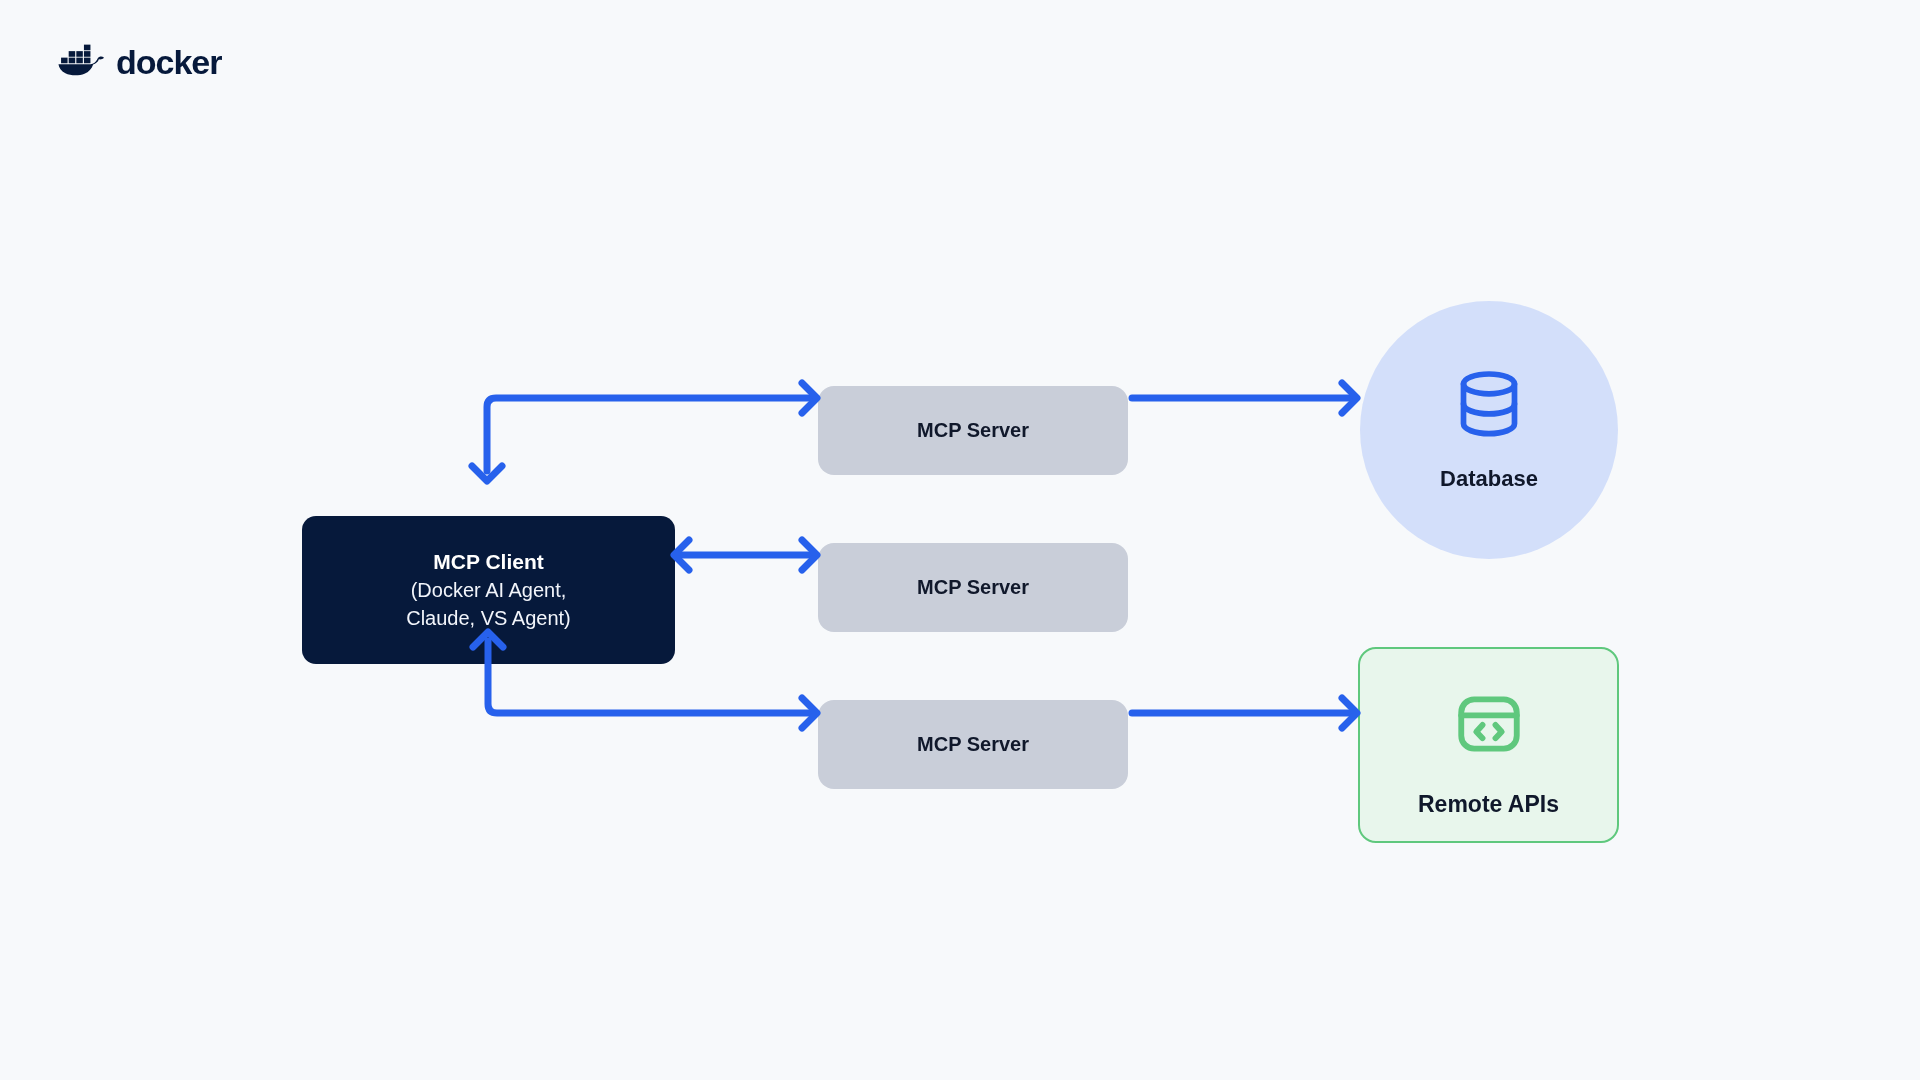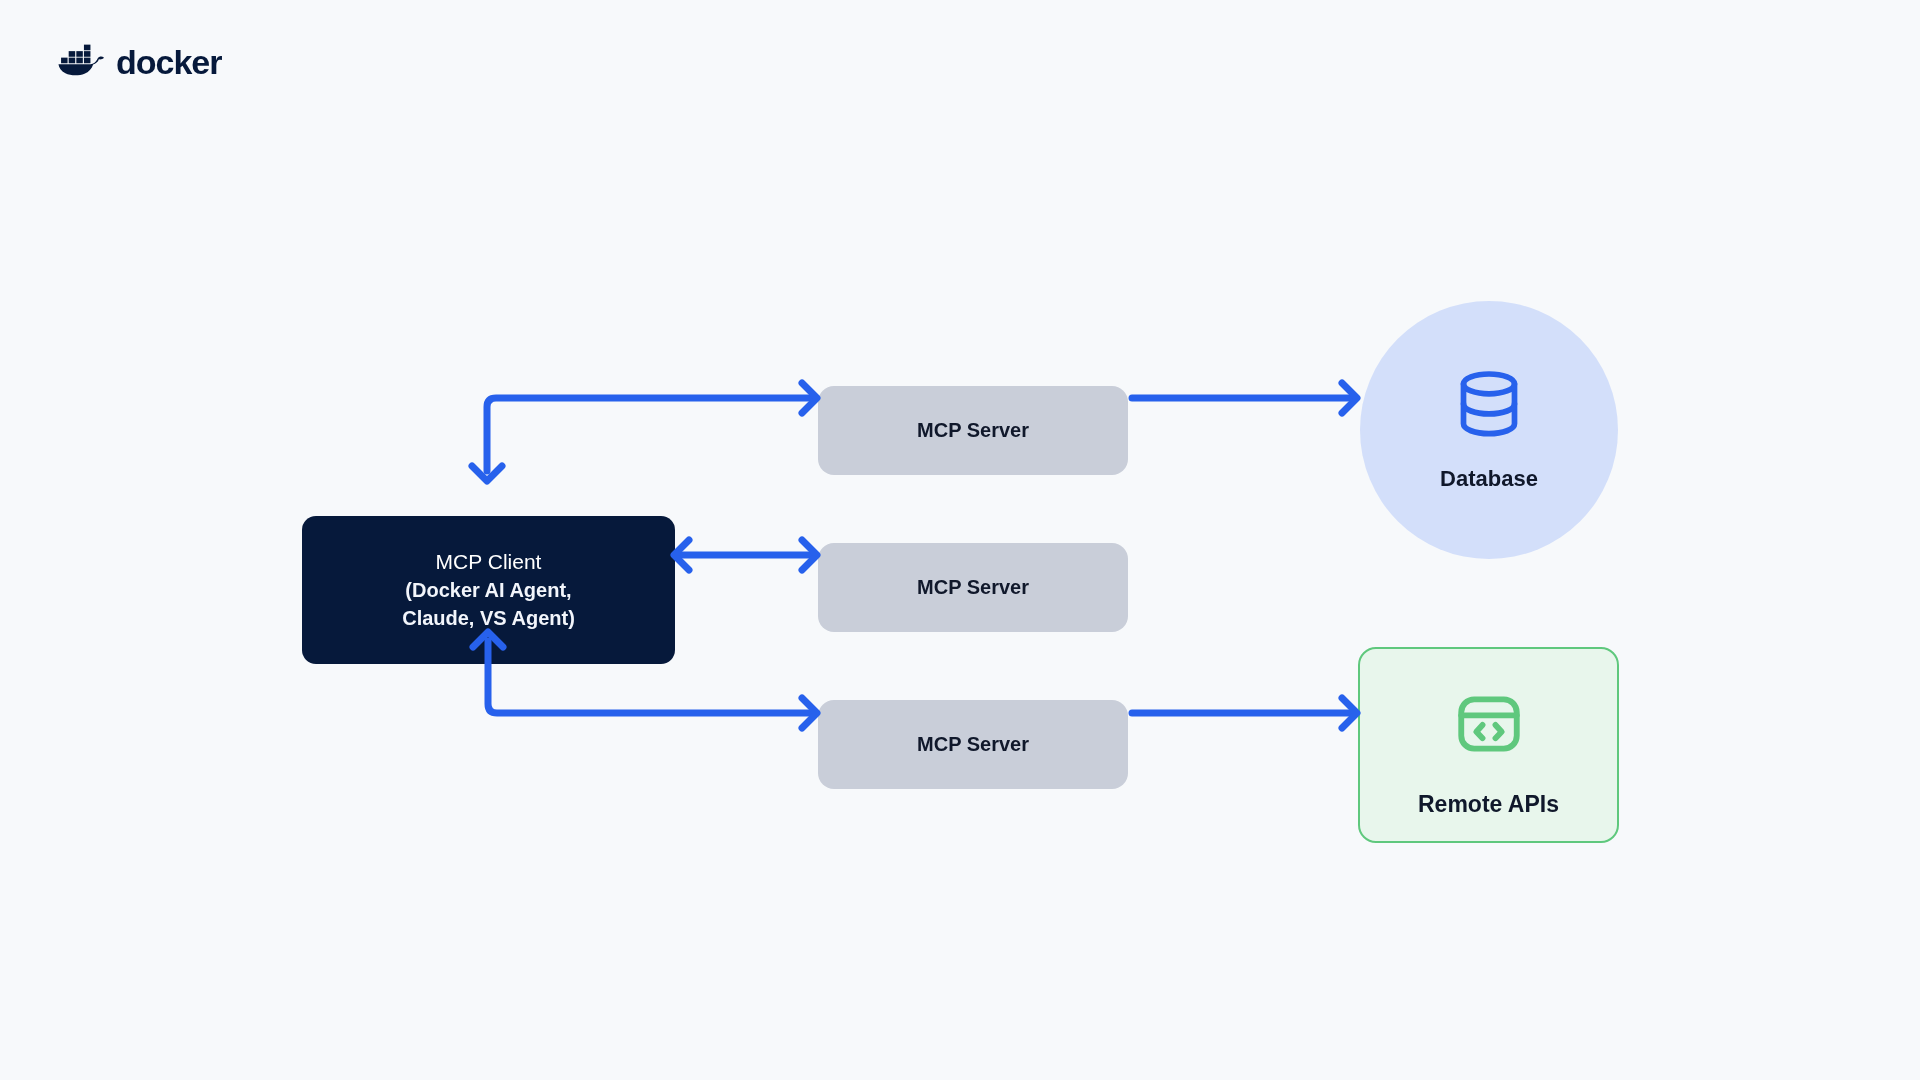--- a/index.html
+++ b/index.html
@@ -30,22 +30,22 @@
   }
 
   
   .node{position:absolute;display:flex;flex-direction:column;align-items:center;justify-content:center;margin-top:33px;}
 
   .client-box{
     left:302px;top:483px;width:373px;height:148px;
     background:var(--navy);border-radius:14px;color:var(--white);
     text-align:center;
   }
-  .client-title{font-size:21px;font-weight:400;line-height:28px;}
-  .client-sub{font-size:20px;font-weight:700;line-height:28px;color:#f2f5fb;}
+  .client-title{font-size:21px;font-weight:700;line-height:28px;}
+  .client-sub{font-size:20px;font-weight:400;line-height:28px;color:#f2f5fb;}
 
   .server-box{
     left:818px;width:310px;height:89px;
     background:var(--server-gray);border-radius:16px;
   }
   .server-box.s1{top:353px;}
   .server-box.s2{top:510px;}
   .server-box.s3{top:667px;}
   .server-label{font-size:20px;font-weight:700;color:var(--text-dark);}
 

